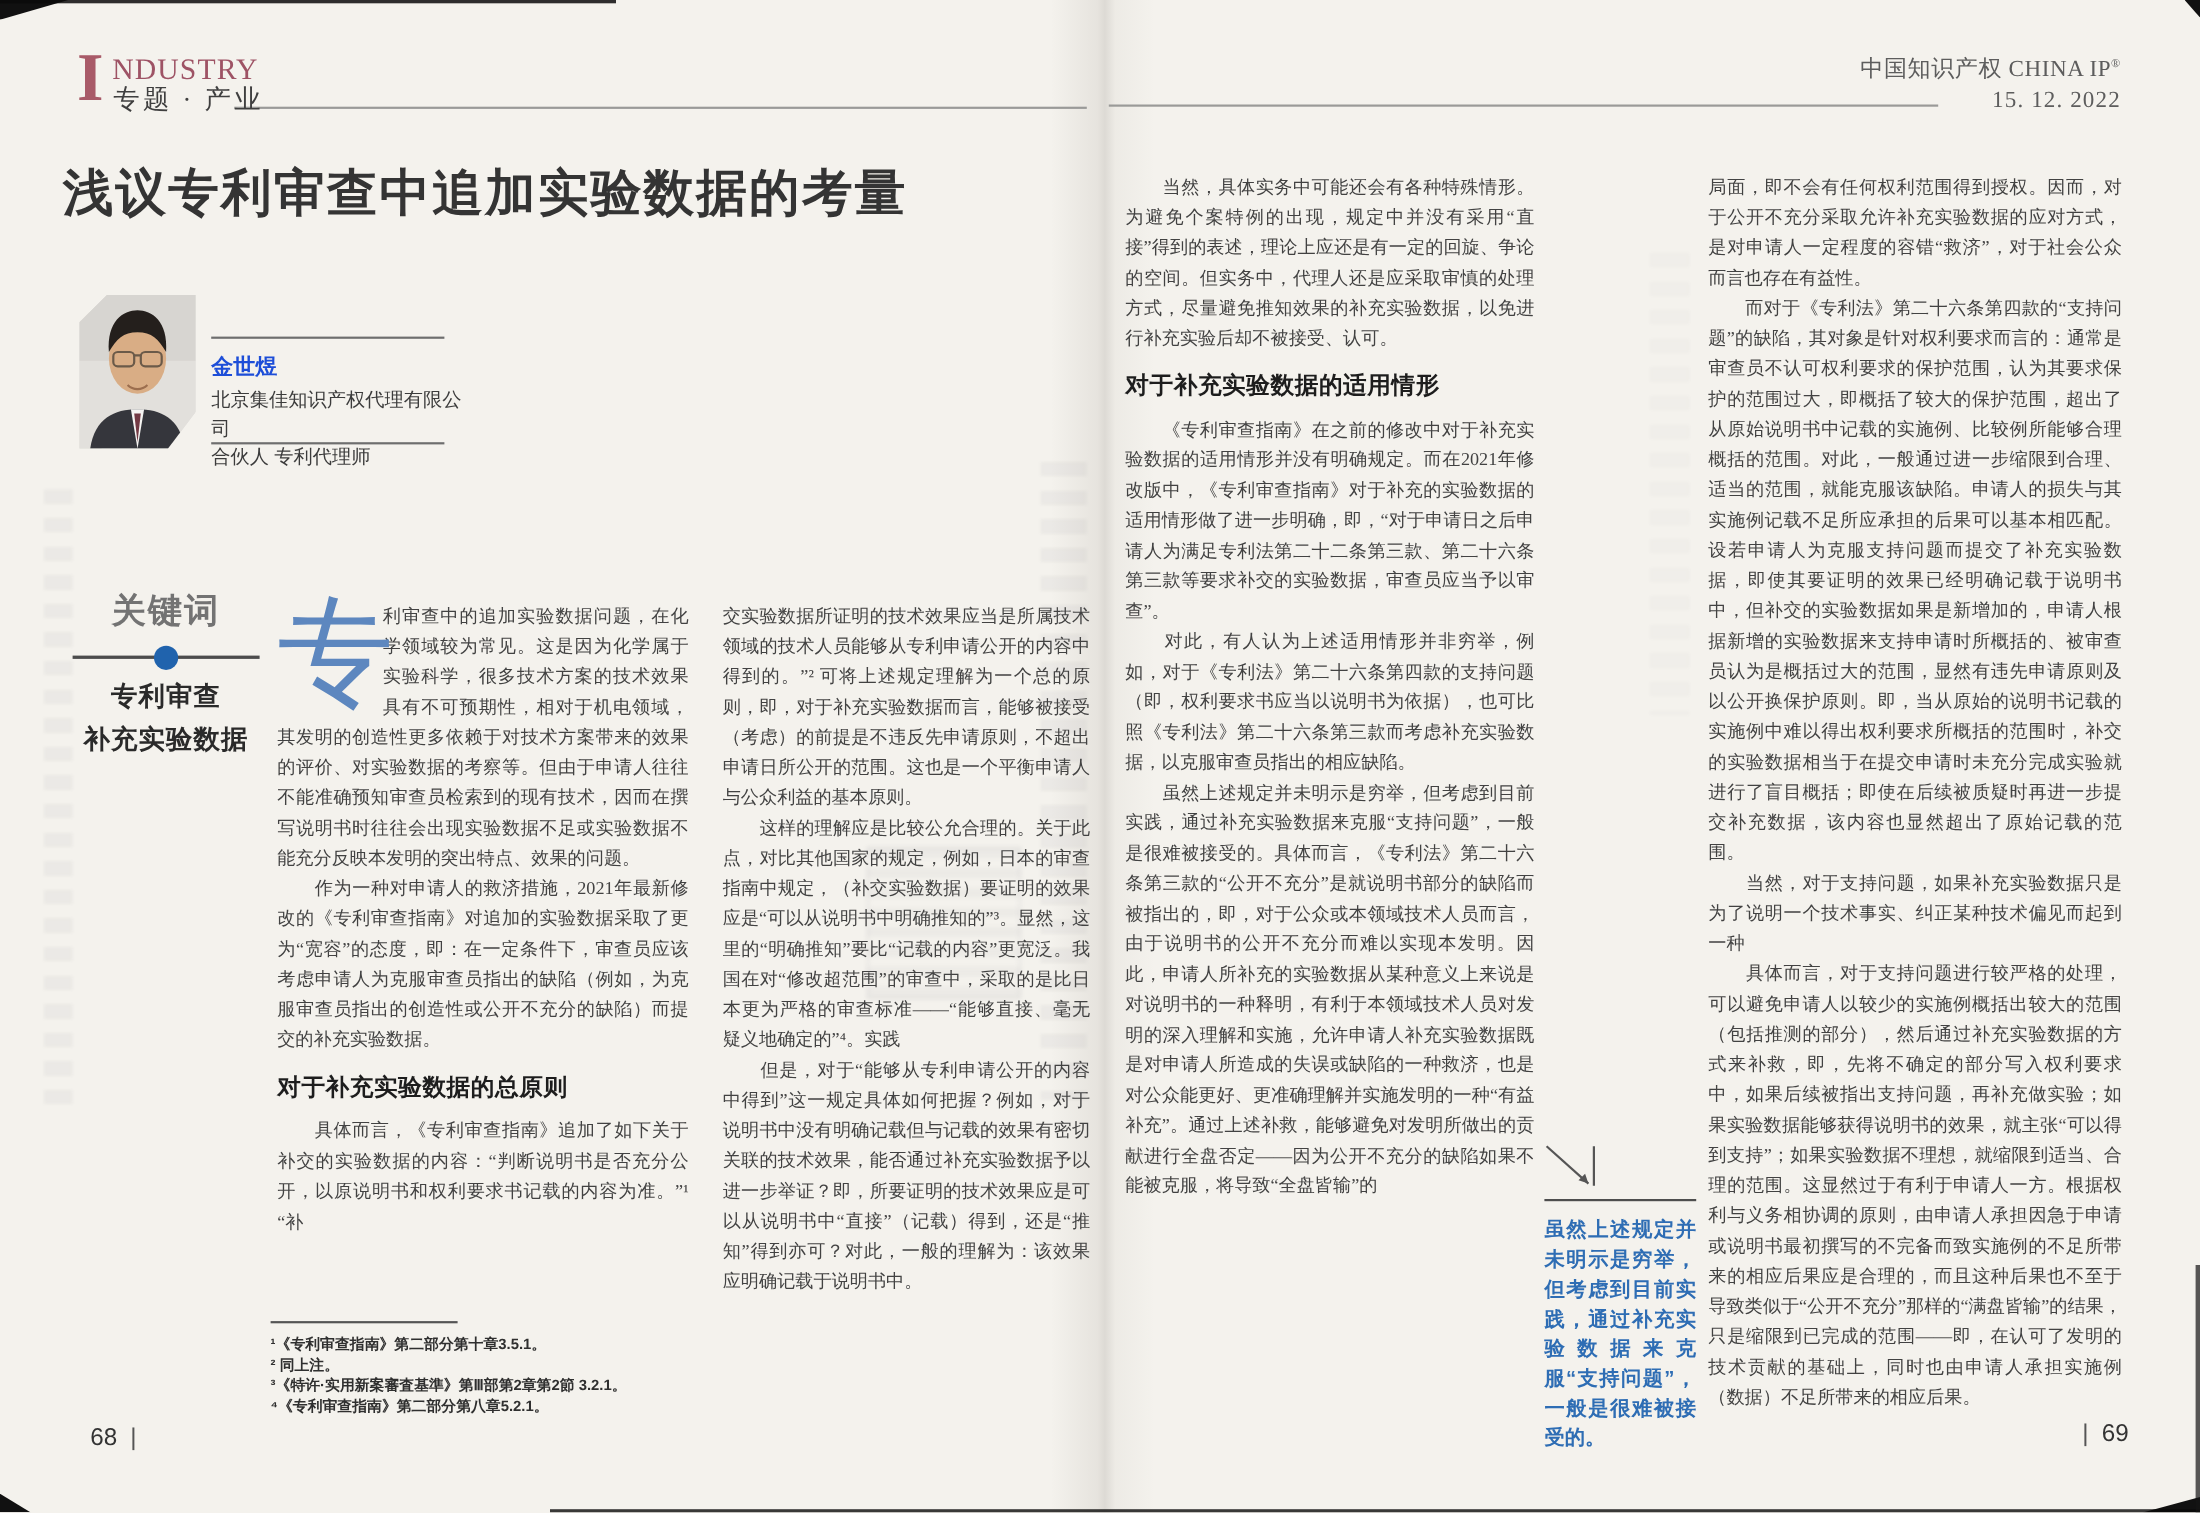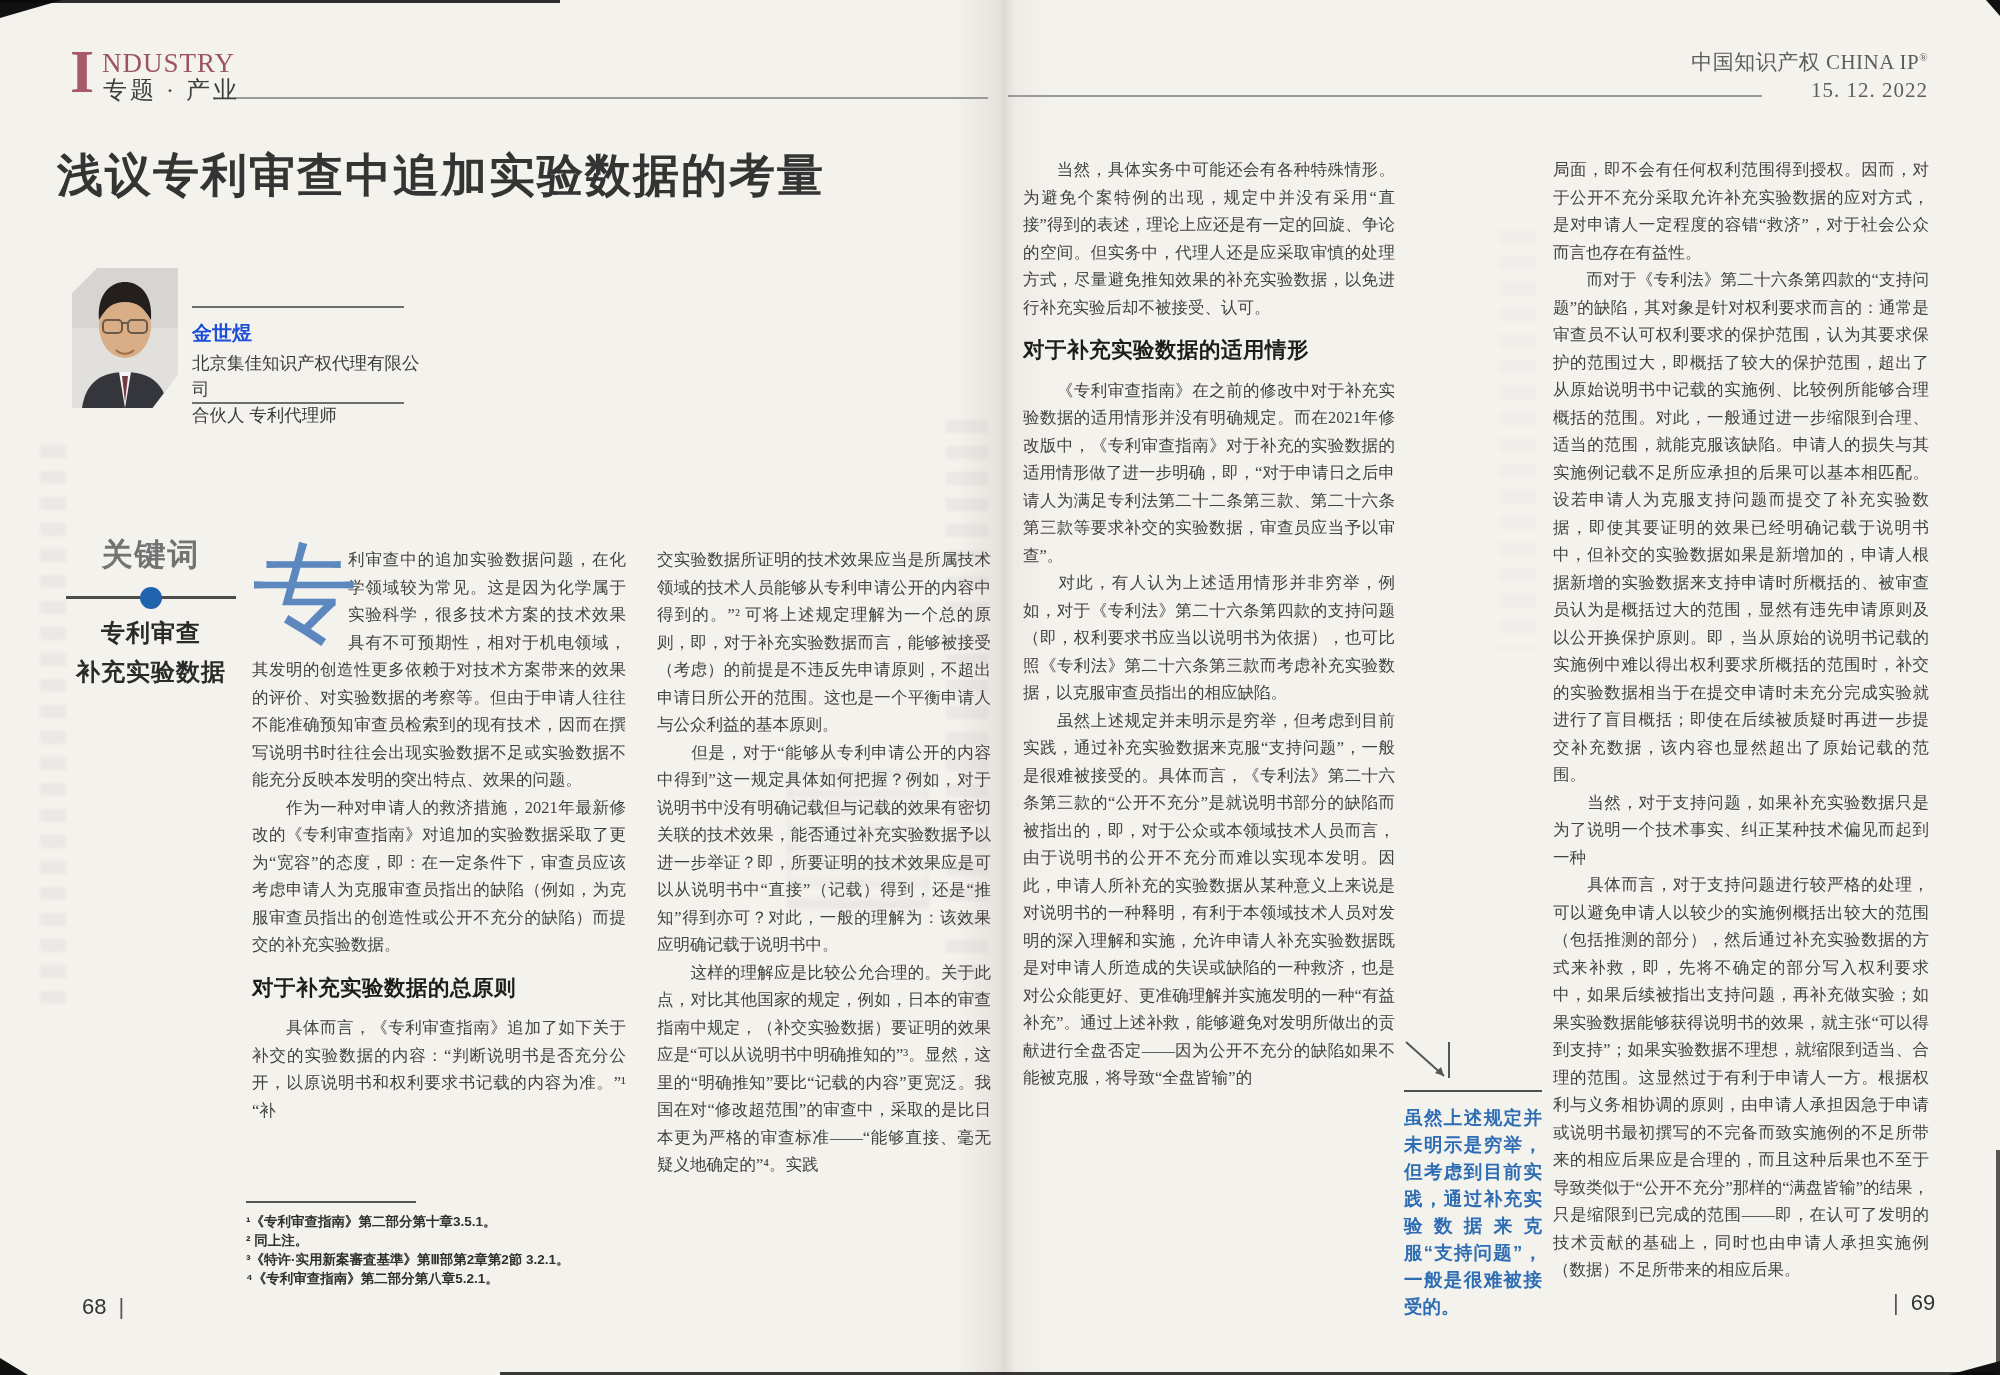--- a/index.html
+++ b/index.html
@@ -187,22 +187,22 @@
 
 <div class="col col-l1">
   <p><span class="dc-spacer"></span><span>利审查中的追加实验数据问题，在化学领域较为常见。这是因为化学属于实验科学，很多技术方案的技术效果具有不可预期性，相对于机电领域，其发明的创造性更多依赖于对技术方案带来的效果的评价、对实验数据的考察等。但由于申请人往往不能准确预知审查员检索到的现有技术，因而在撰写说明书时往往会出现实验数据不足或实验数据不能充分反映本发明的突出特点、效果的问题。</span></p>
   <p>　　作为一种对申请人的救济措施，2021年最新修改的《专利审查指南》对追加的实验数据采取了更为“宽容”的态度，即：在一定条件下，审查员应该考虑申请人为克服审查员指出的缺陷（例如，为克服审查员指出的创造性或公开不充分的缺陷）而提交的补充实验数据。</p>
   <p class="sec-heading">对于补充实验数据的总原则</p>
   <p>　　具体而言，《专利审查指南》追加了如下关于补交的实验数据的内容：“判断说明书是否充分公开，以原说明书和权利要求书记载的内容为准。”¹ “补</p>
 </div>
 
 <div class="col col-l2">
   <p>交实验数据所证明的技术效果应当是所属技术领域的技术人员能够从专利申请公开的内容中得到的。”² 可将上述规定理解为一个总的原则，即，对于补充实验数据而言，能够被接受（考虑）的前提是不违反先申请原则，不超出申请日所公开的范围。这也是一个平衡申请人与公众利益的基本原则。</p>
+  <p>　　这样的理解应是比较公允合理的。关于此点，对比其他国家的规定，例如，日本的审查指南中规定，（补交实验数据）要证明的效果应是“可以从说明书中明确推知的”³。显然，这里的“明确推知”要比“记载的内容”更宽泛。我国在对“修改超范围”的审查中，采取的是比日本更为严格的审查标准——“能够直接、毫无疑义地确定的”⁴。实践</p>
   <p>　　但是，对于“能够从专利申请公开的内容中得到”这一规定具体如何把握？例如，对于说明书中没有明确记载但与记载的效果有密切关联的技术效果，能否通过补充实验数据予以进一步举证？即，所要证明的技术效果应是可以从说明书中“直接”（记载）得到，还是“推知”得到亦可？对此，一般的理解为：该效果应明确记载于说明书中。</p>
-  <p>　　这样的理解应是比较公允合理的。关于此点，对比其他国家的规定，例如，日本的审查指南中规定，（补交实验数据）要证明的效果应是“可以从说明书中明确推知的”³。显然，这里的“明确推知”要比“记载的内容”更宽泛。我国在对“修改超范围”的审查中，采取的是比日本更为严格的审查标准——“能够直接、毫无疑义地确定的”⁴。实践</p>
 </div>
 
 <div class="fn-rule"></div>
 <div class="footnotes">
   <div>¹《专利审查指南》第二部分第十章3.5.1。</div>
   <div>² 同上注。</div>
   <div>³《特许·实用新案審査基準》第Ⅲ部第2章第2節 3.2.1。</div>
   <div>⁴《专利审查指南》第二部分第八章5.2.1。</div>
 </div>
 

